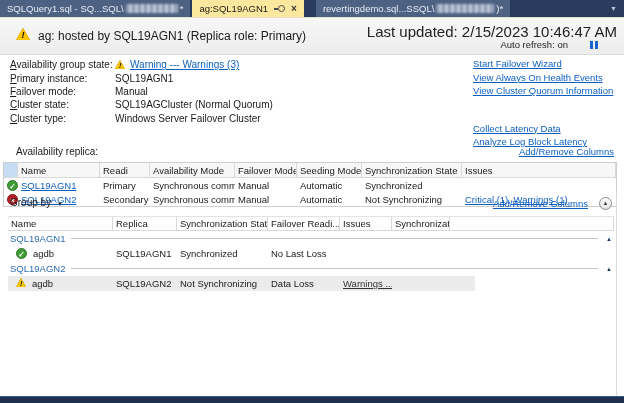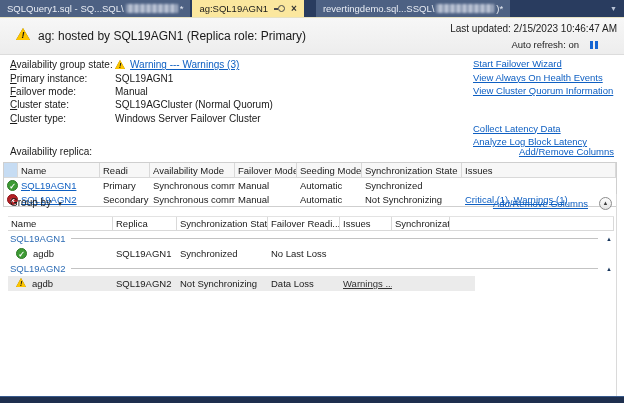--- a/index.html
+++ b/index.html
@@ -24,22 +24,22 @@
   .pin { position:relative; width:11px; height:9px; margin-left:6px; display:inline-block; }
   .pin::before { content:""; position:absolute; right:0; top:1px; width:5px; height:5px; border:1.5px solid #4a4a4a; border-radius:50%; }
   .pin::after { content:""; position:absolute; left:0; top:4px; width:4px; height:1.5px; background:#4a4a4a; }
   .tab .close { margin-left:6px; font-size:10px; font-weight:bold; color:#333; line-height:1; }
   .strip-caret { position:absolute; right:7px; top:5px; font-size:7px; color:#B9C4D6; }
   
   .main { position:absolute; left:0; top:18px; width:624px; height:378px; background:#fff; }
   .band { position:absolute; left:0; top:0; width:624px; height:37px;
     background:linear-gradient(#F7F7F7,#EDEDED); border-bottom:1px solid #DCDCDC;padding-left:36px; }
   .band .title { position:absolute; left:38px; top:11px; font-size:12px; color:#1a1a1a; }
-  .band .updated { position:absolute; right:7px; top:5px; font-size:10px; color:#222; }
-  .band .refresh { position:absolute; right:26px; top:21px; font-size:9.5px; color:#222; display:flex; align-items:center; gap:11px;justify-content:flex-end; }
+  .band .updated { position:absolute; right:7px; top:5px; font-size:15px; color:#222; }
+  .band .refresh { position:absolute; right:26px; top:21px; font-size:9.5px; color:#222; display:flex; align-items:center; gap:22px;justify-content:flex-end; }
   .pause { display:inline-flex; gap:2px; }
   .pause i { width:3px; height:8px; background:#1464D2; display:inline-block; }
   
   .tri { position:relative; display:inline-block; width:0; height:0;
     border-left:7px solid transparent; border-right:7px solid transparent; border-bottom:12px solid #FDC500;
     filter:drop-shadow(0 0 0.5px #7a6000); }
   .tri::after { content:"!"; position:absolute; left:-1.5px; top:2px; font-size:9px; font-weight:bold; color:#111; }
   .tri.small { border-left-width:5px; border-right-width:5px; border-bottom-width:9px; }
   .tri.small::after { font-size:7px; left:-1px; top:1.5px; }
   .band .warnbox { position:absolute; left:16px; top:10px; }
@@ -52,21 +52,21 @@
   .srow { display:flex; height:13.4px; align-items:center; }
   .srow .lbl { width:105px; color:#1a1a1a; }
   .srow .lbl::first-letter { text-decoration:underline; }
   .srow .val { color:#1a1a1a; }
   a, .link { color:#0E5FC2; text-decoration:underline; cursor:pointer; }
   .warn-inline { margin-right:5px; position:relative; top:1px; }
   .side-links { position:absolute; left:473px; top:39px; width:148px; font-size:9.5px; line-height:13.5px; }
   .side-links .gap { height:24px; }
   .side-links div { white-space:nowrap; }
   
-  .rep-label { position:absolute; left:10px; top:128px; }
+  .rep-label { position:absolute; left:16px; top:128px; }
   .rep-label::first-letter {}
   .addrem-1 { position:absolute; right:10px; top:128px; font-size:9.5px; }
   .table1 { position:absolute; left:3px; top:144px; width:614px; border:1px solid #CFCFCF; font-size:9.5px; }
   .t1-row { display:grid; grid-template-columns:14px 82px 50px 85px 62px 65px 100px 1fr; align-items:center; height:14px; }
   .t1-row.hdr { background:#F7F7F7; border-bottom:1px solid #D9D9D9; height:15px; }
   .t1-row.hdr .cell { border-right:1px solid #D9D9D9; height:100%; display:flex; align-items:center; }
   .t1-row .cell { padding:0 3px; white-space:nowrap; overflow:hidden; }
   .t1-row.hdr .cell.icon { background:#C6DCF3; }
   
   .groupby-row { position:absolute; left:10px; top:179px; width:604px; height:16px; }

